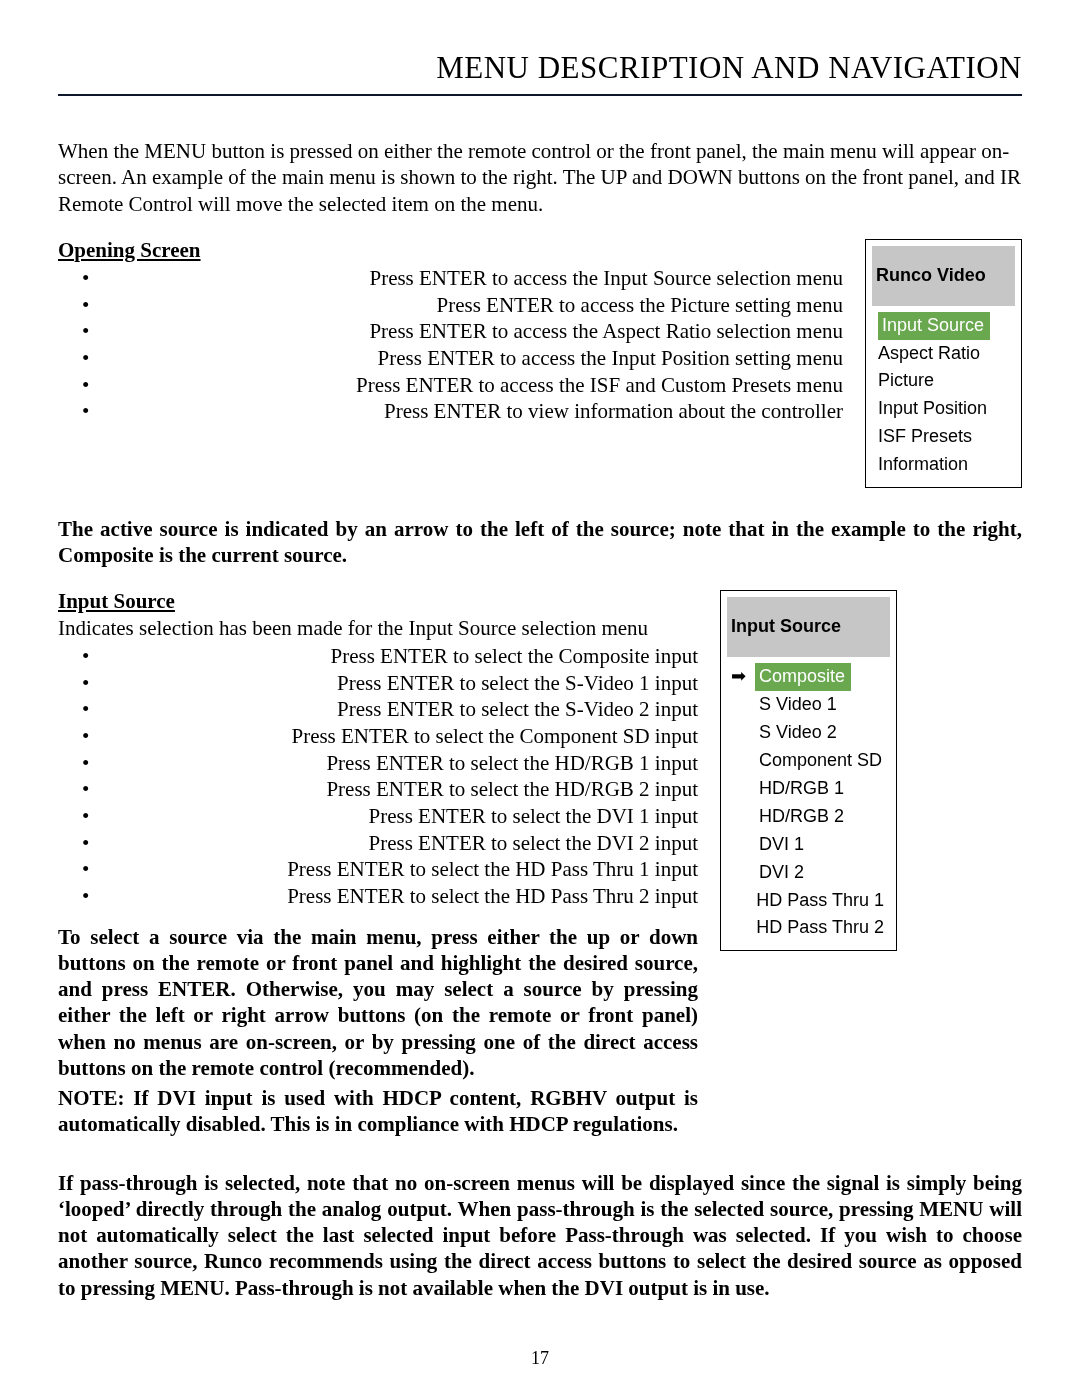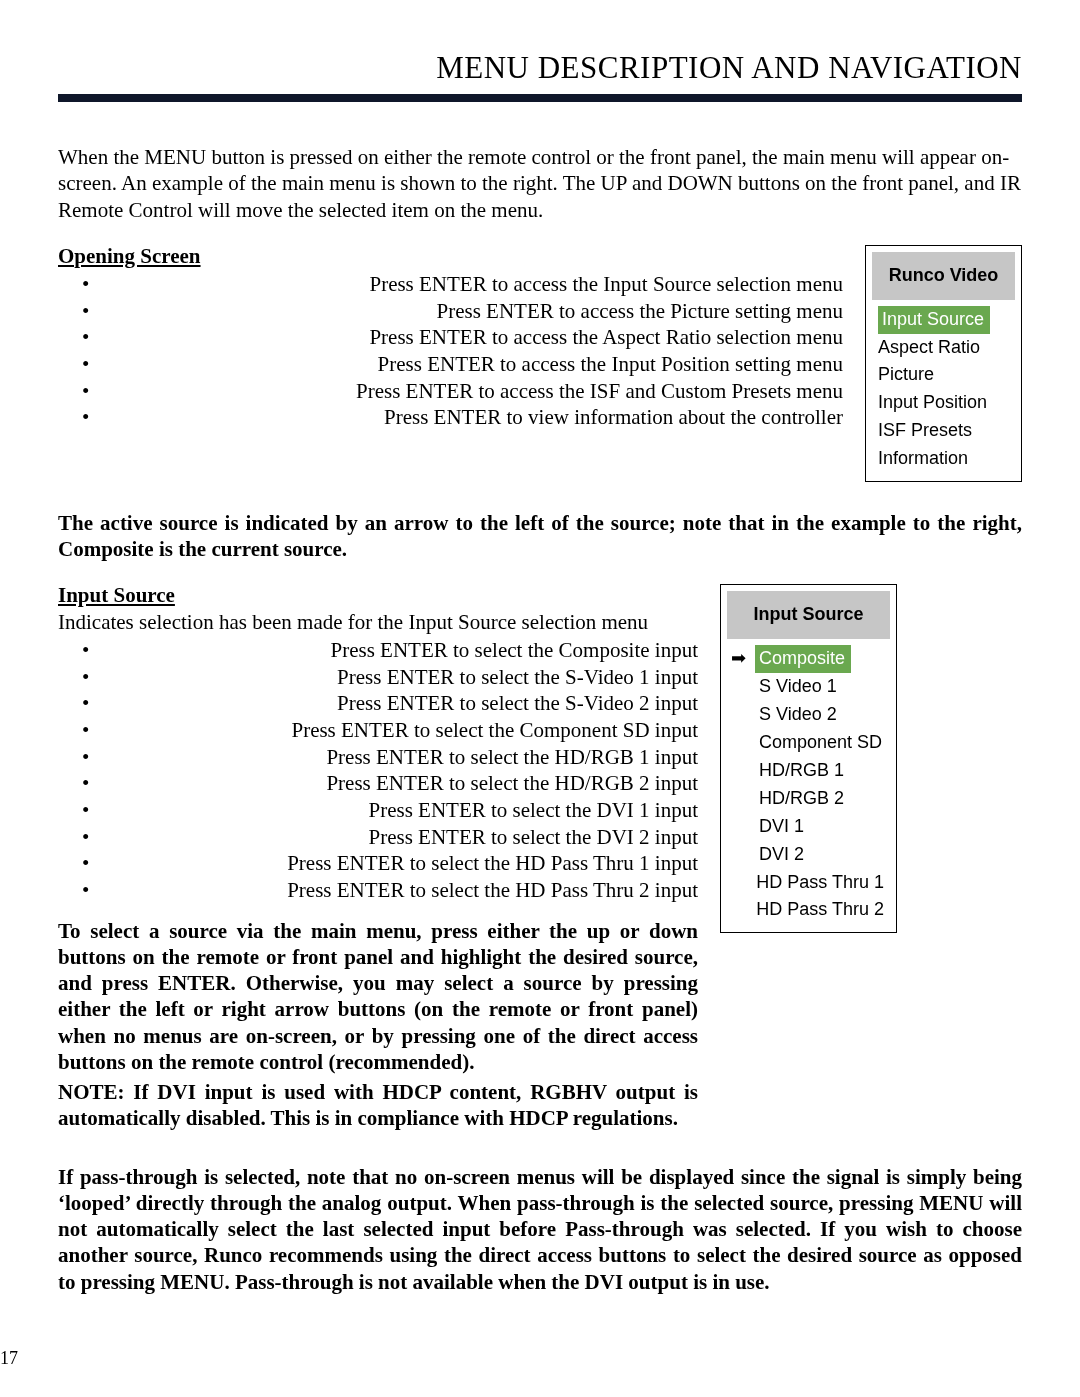--- a/index.html
+++ b/index.html
@@ -15,21 +15,21 @@
     font-family: "Times New Roman", Times, serif;
     color: #000;
     box-sizing: border-box;
     padding: 50px 58px 30px 58px;
   }
   .title {
     font-size: 31px;
     text-align: right;
     letter-spacing: 0.5px;
     padding-bottom: 8px;
-    border-bottom: 8px solid #0f172a;
+    border-bottom: 2px solid #0f172a;
     margin-bottom: 42px;
     font-weight: normal;
   }
   .body-text {
     font-size: 21px;
     line-height: 1.25;
   }
   .intro {
     margin-bottom: 20px;
   }
@@ -72,22 +72,21 @@
     border: 1px solid #000;
     font-family: Arial, Helvetica, sans-serif;
     font-size: 18px;
     line-height: 1.55;
     background: #fff;
   }
   .menu-title-bar {
     background: #c6c6c6;
     color: #000;
     font-weight: bold;
-    text-align: center;
-    padding: 10px 4px;
+    padding: 16px 4px;
     margin: 6px 6px 4px 6px;
   }
   .menu-items {
     padding: 2px 8px 8px 8px;
   }
   .menu-item {
     padding: 0 4px;
     white-space: nowrap;
   }
   .menu-item-sel {
@@ -112,21 +111,21 @@
     font-size: 18px;
   }
 
   .para { margin: 0 0 20px 0; font-weight: bold; }
   .para.justify { text-align: justify; }
 
   .page-number {
     position: absolute;
     left: 0; right: 0;
     bottom: 28px;
-    text-align: left;
+    text-align: center;
     font-size: 18px;
   }
 </style>
 </head>
 <body>
 
 <div class="page">
 
   <div class="title">MENU DESCRIPTION AND NAVIGATION</div>
 

